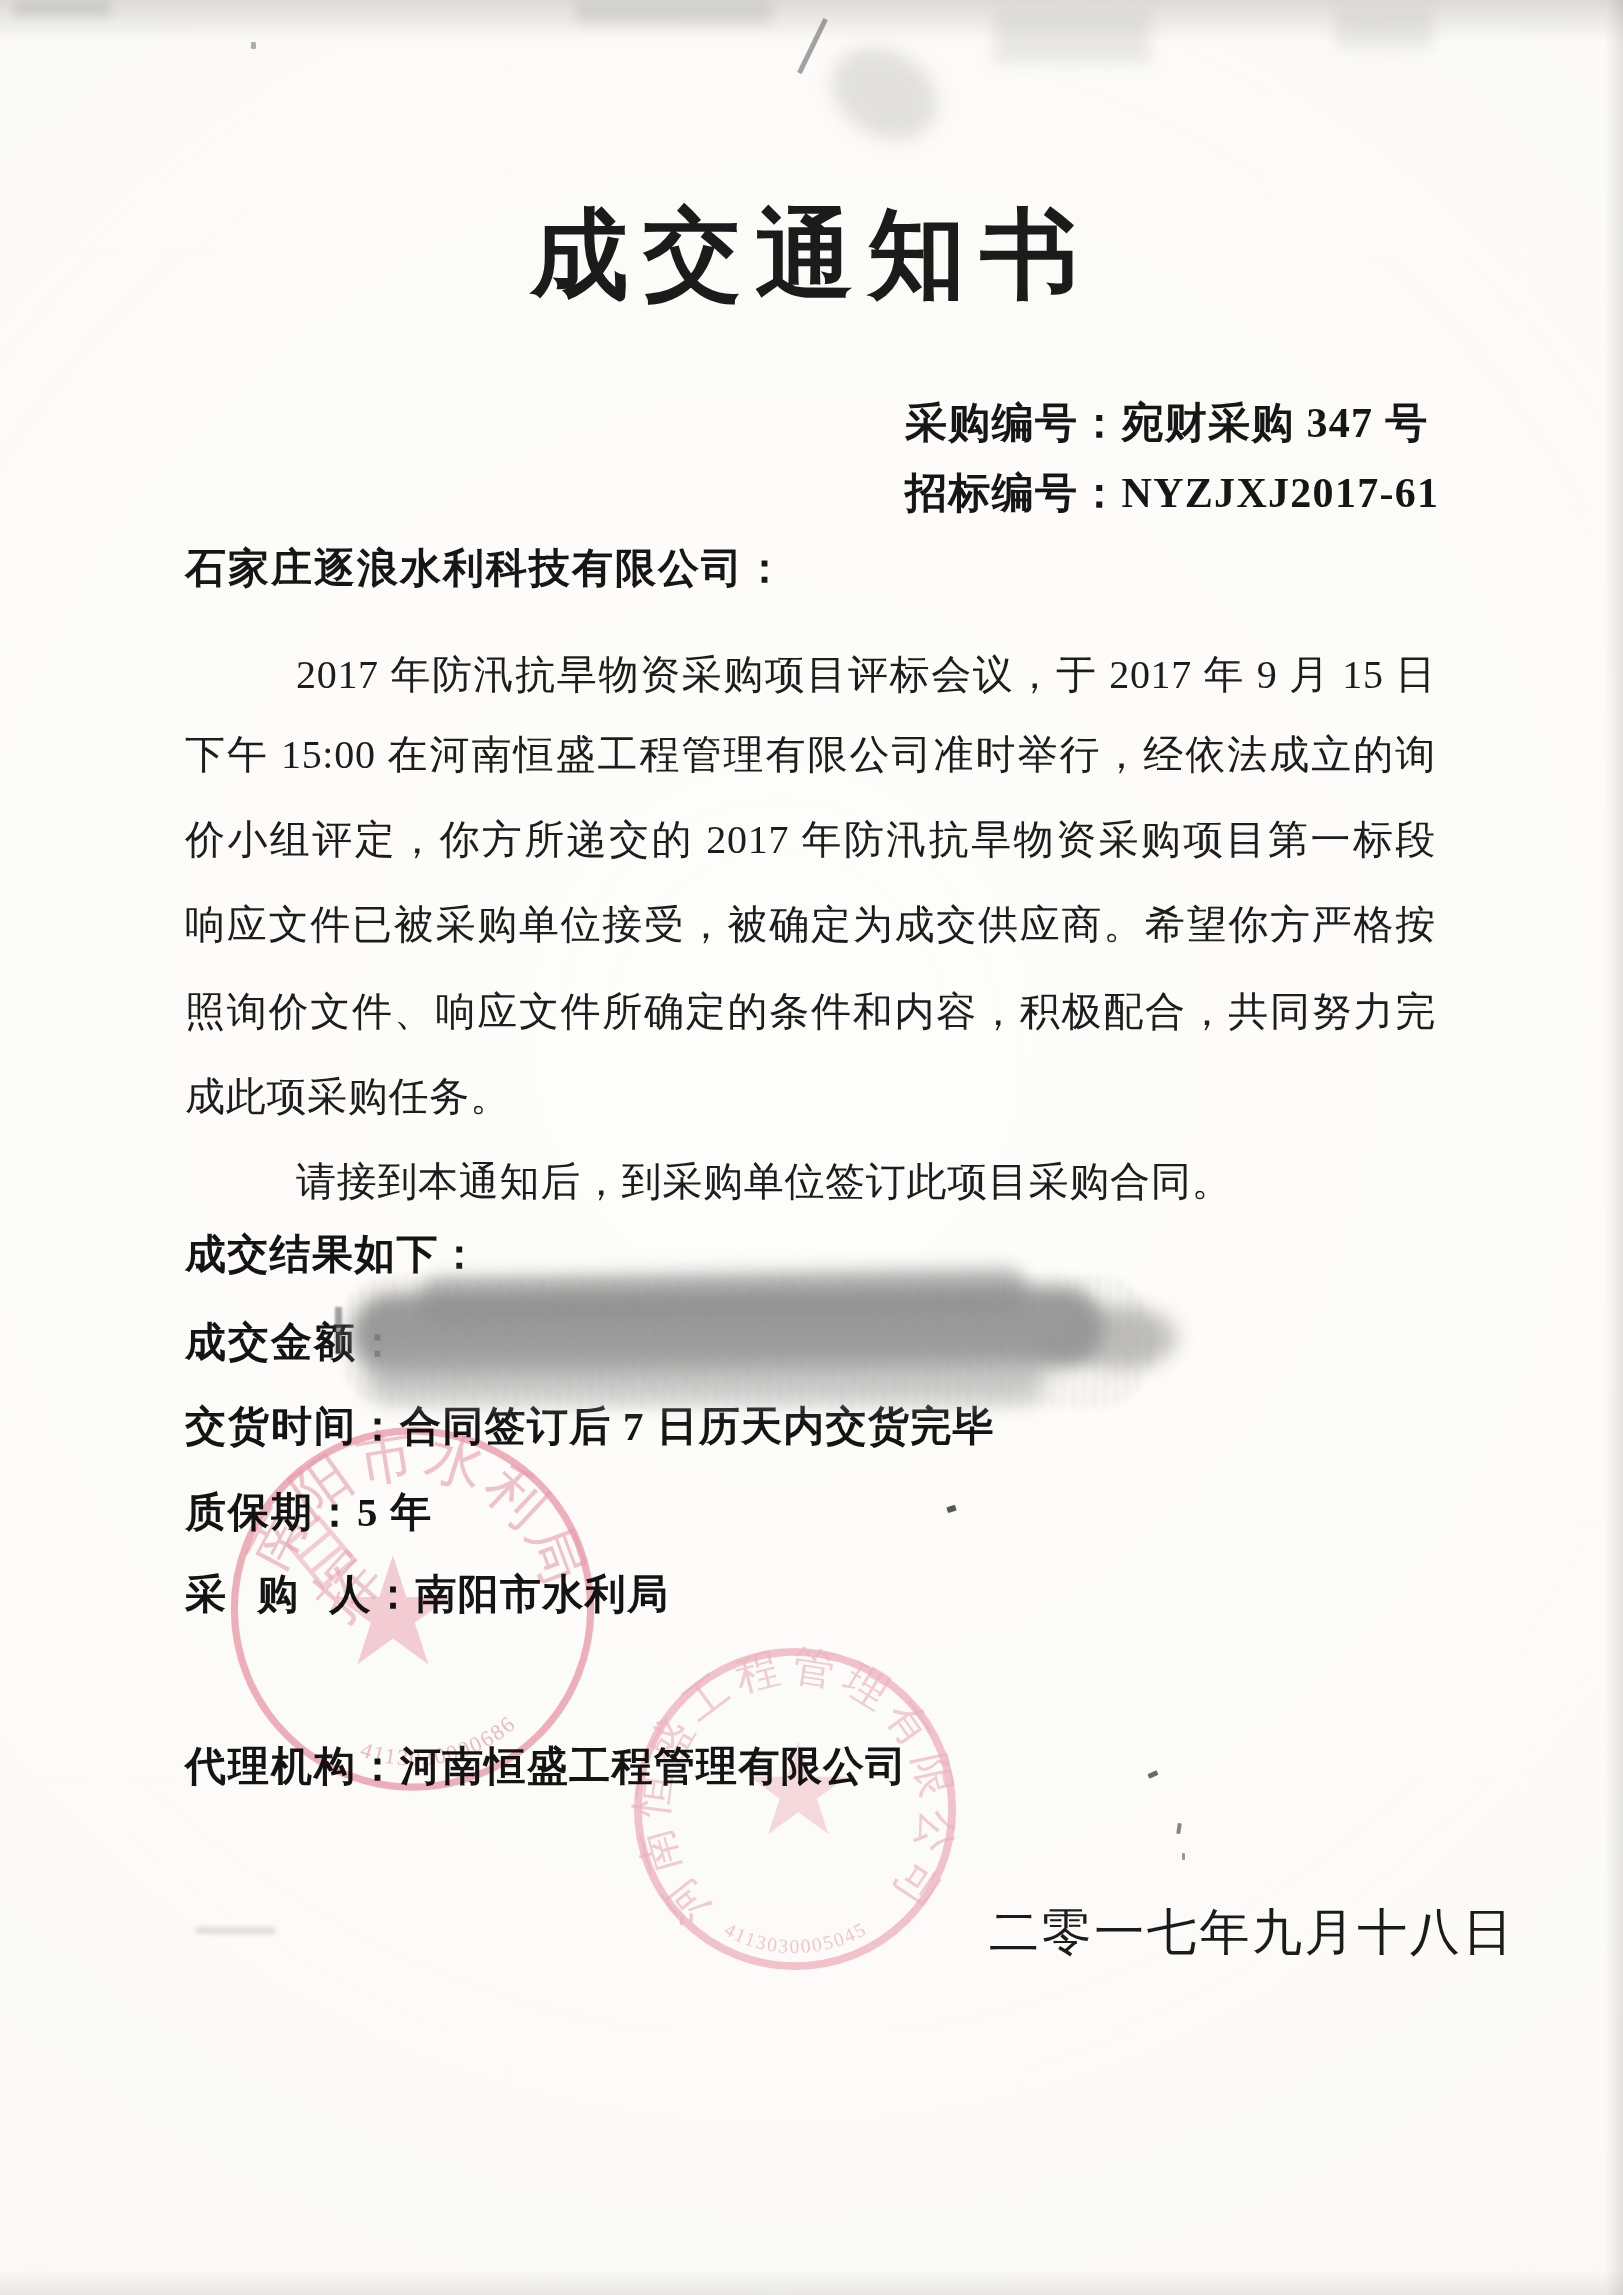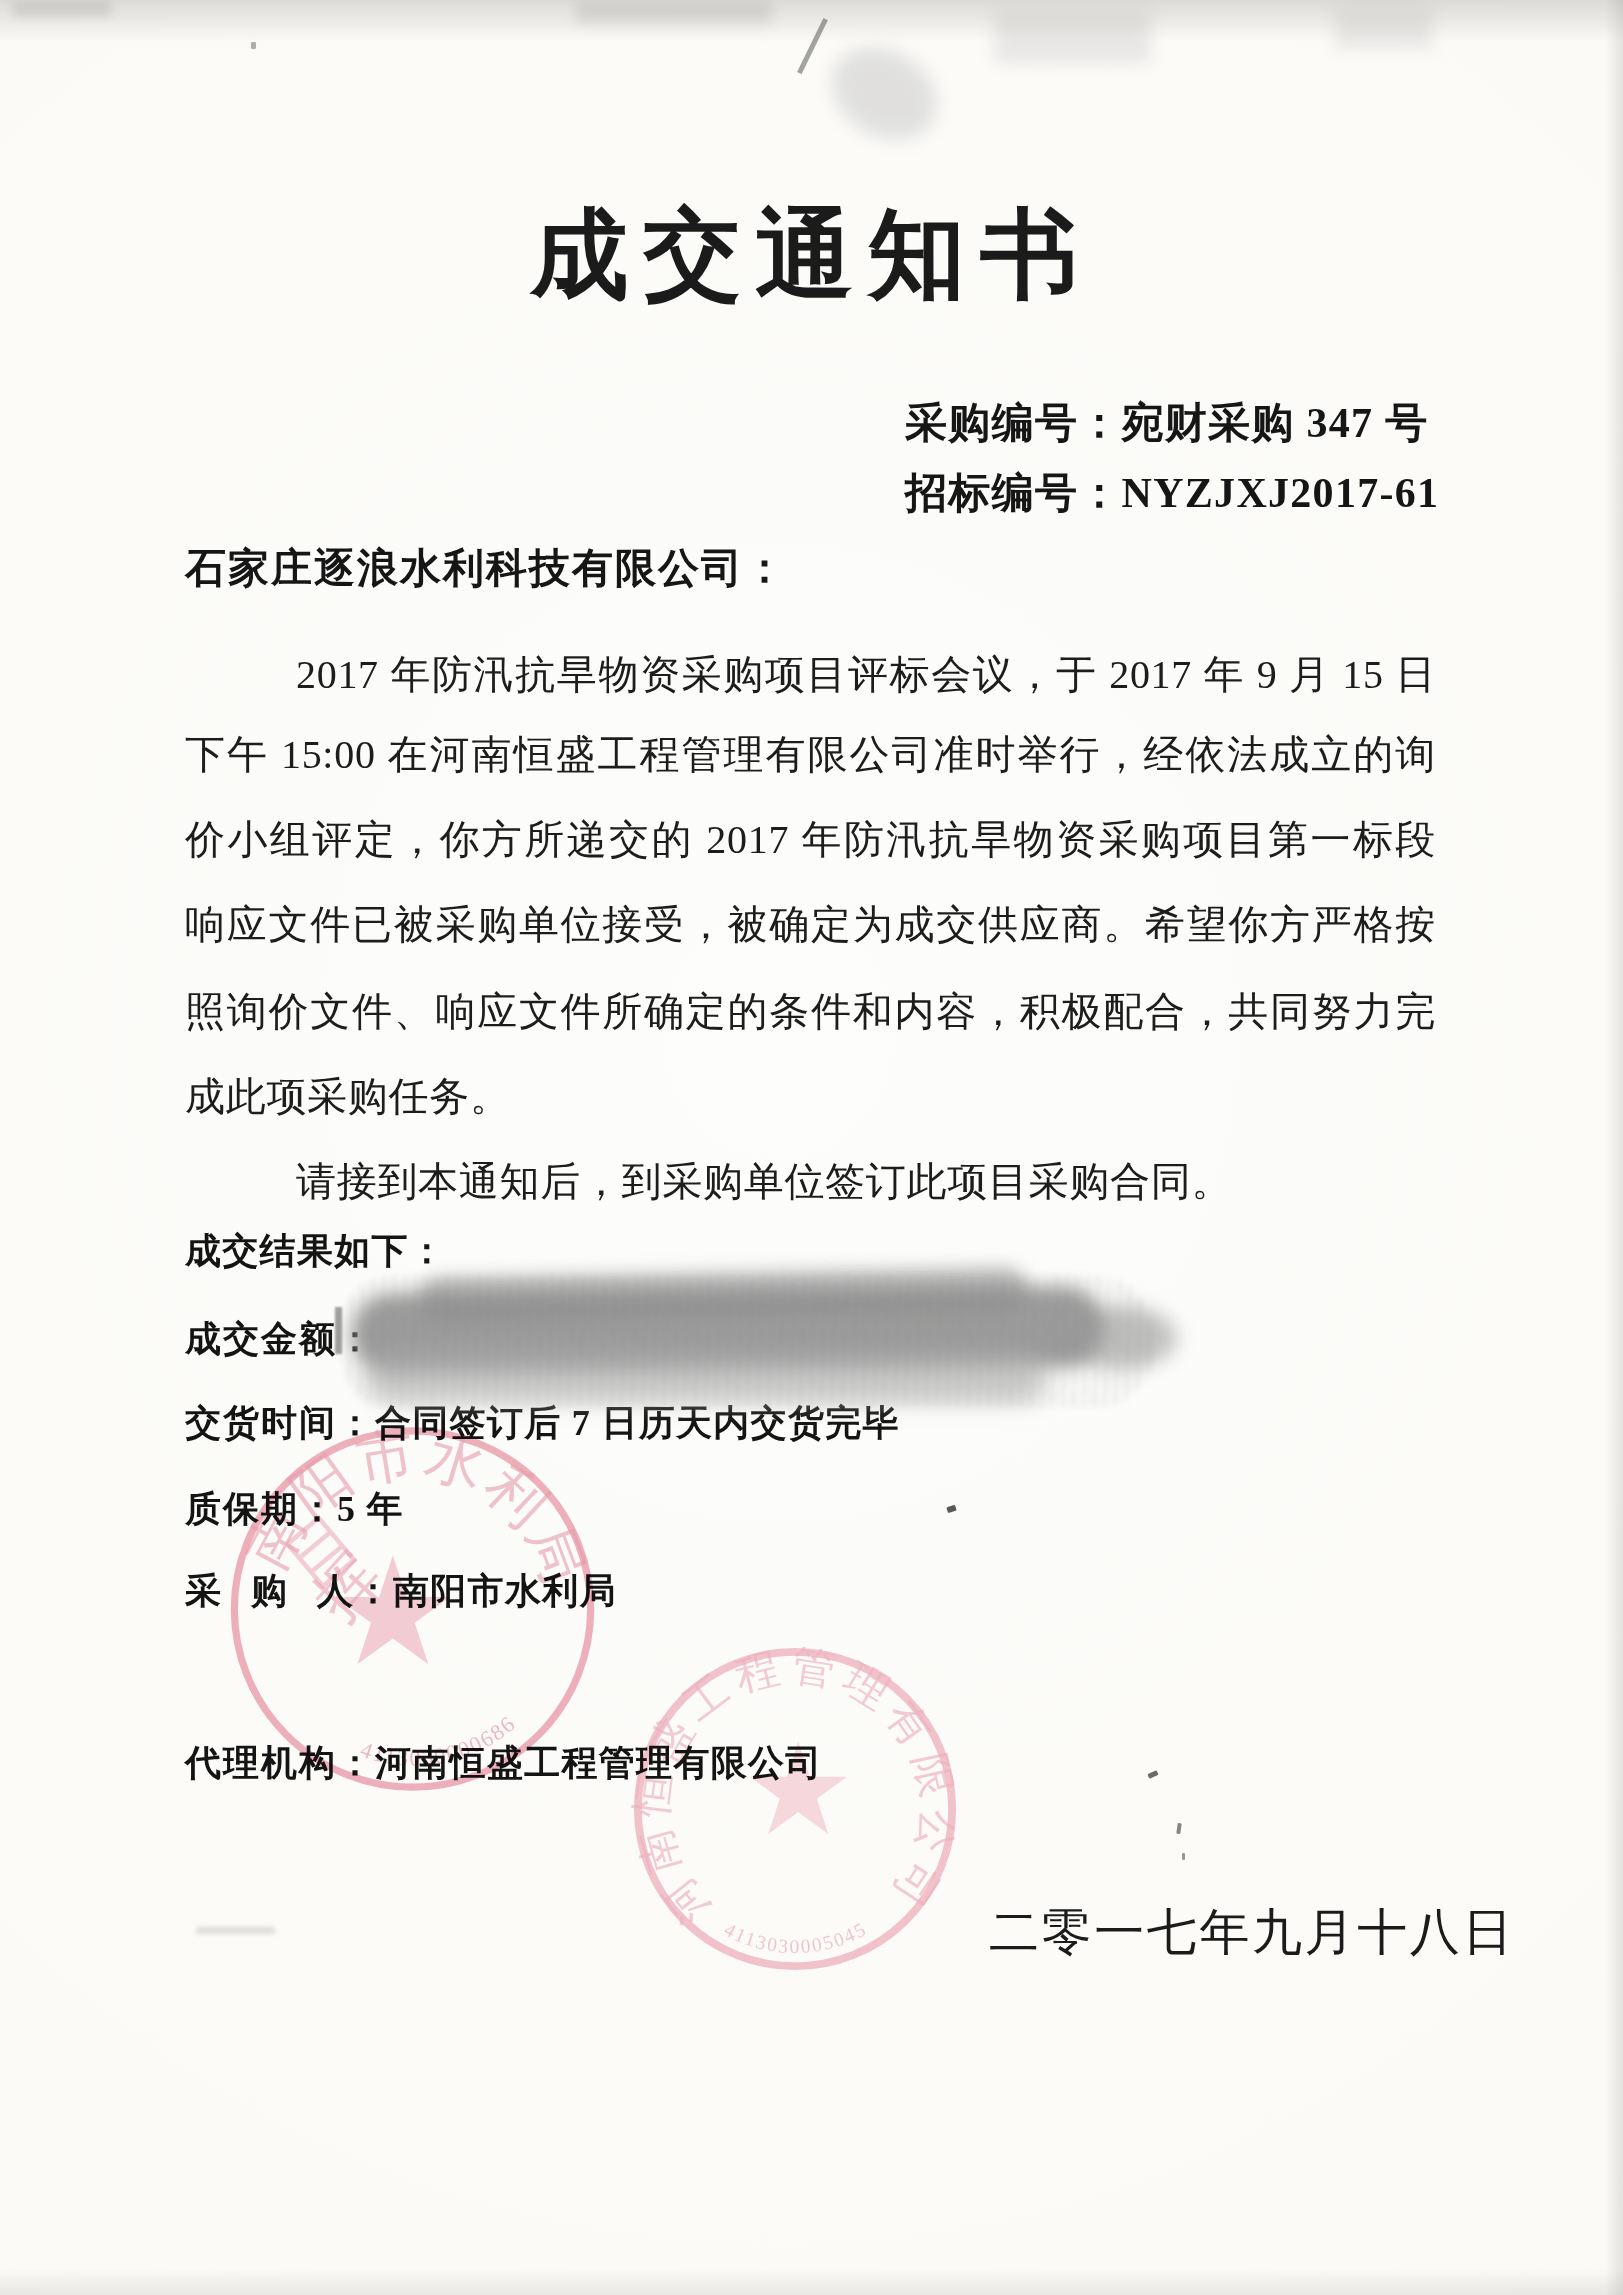--- a/index.html
+++ b/index.html
@@ -36,21 +36,21 @@
       text-align:justify;text-align-last:justify;text-justify:inter-character;white-space:normal;margin-top:10px;}
   .bl.noj{text-align:left;text-align-last:left;white-space:nowrap;width:auto;}
   .bl1{top:642px;text-indent:111px;}
   .bl2{top:722px;}
   .bl3{top:807px;}
   .bl4{top:892px;}
   .bl5{top:979px;}
   .bl6{top:1064px;}
   .bl7{top:1149px;text-indent:111px;}
 
-  .fld{position:absolute;left:185px;font-size:36px;font-weight:700;color:#141414;
+  .fld{position:absolute;left:185px;font-size:41px;font-weight:700;color:#141414;
        letter-spacing:1.3px;white-space:nowrap;}
   .fld .lab{letter-spacing:2px;}
   .f-result{top:1227px;}
   .f-amount{top:1315px;}
   .f-delivery{top:1399px;}
   .f-warranty{top:1485px;}
   .f-purchaser{top:1567px;}
   .f-purchaser .lab{word-spacing:17px;}
   .f-agency{top:1739px;}
   .date{left:989px;top:1904px;font-size:50px;font-weight:500;letter-spacing:2.6px;color:#1b1b1b;}

